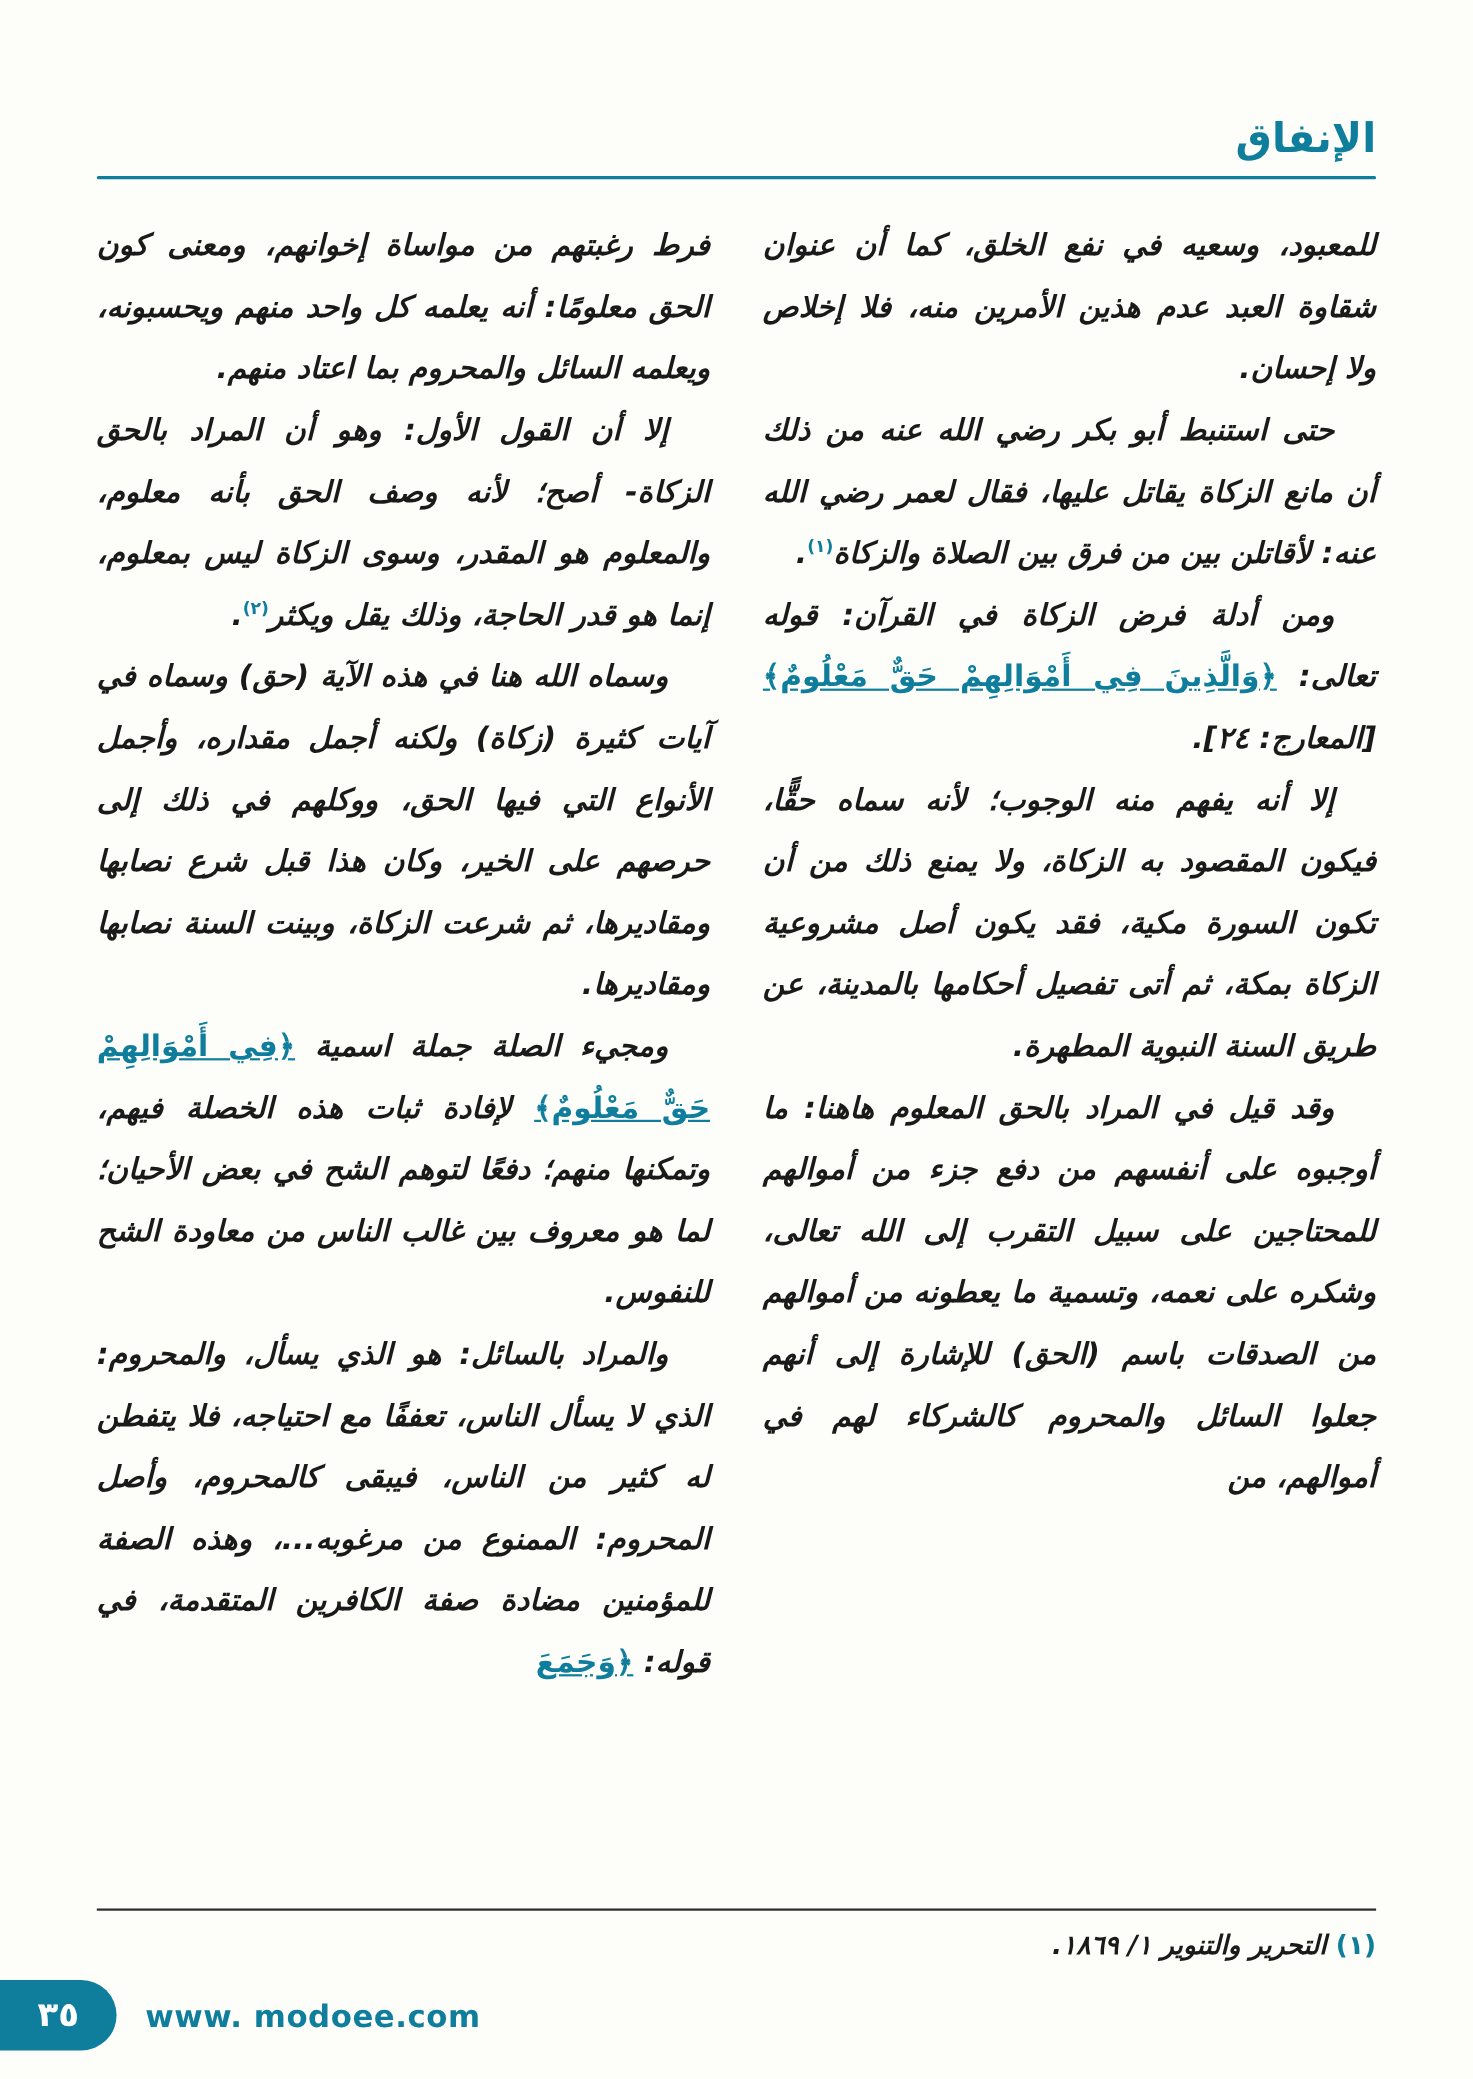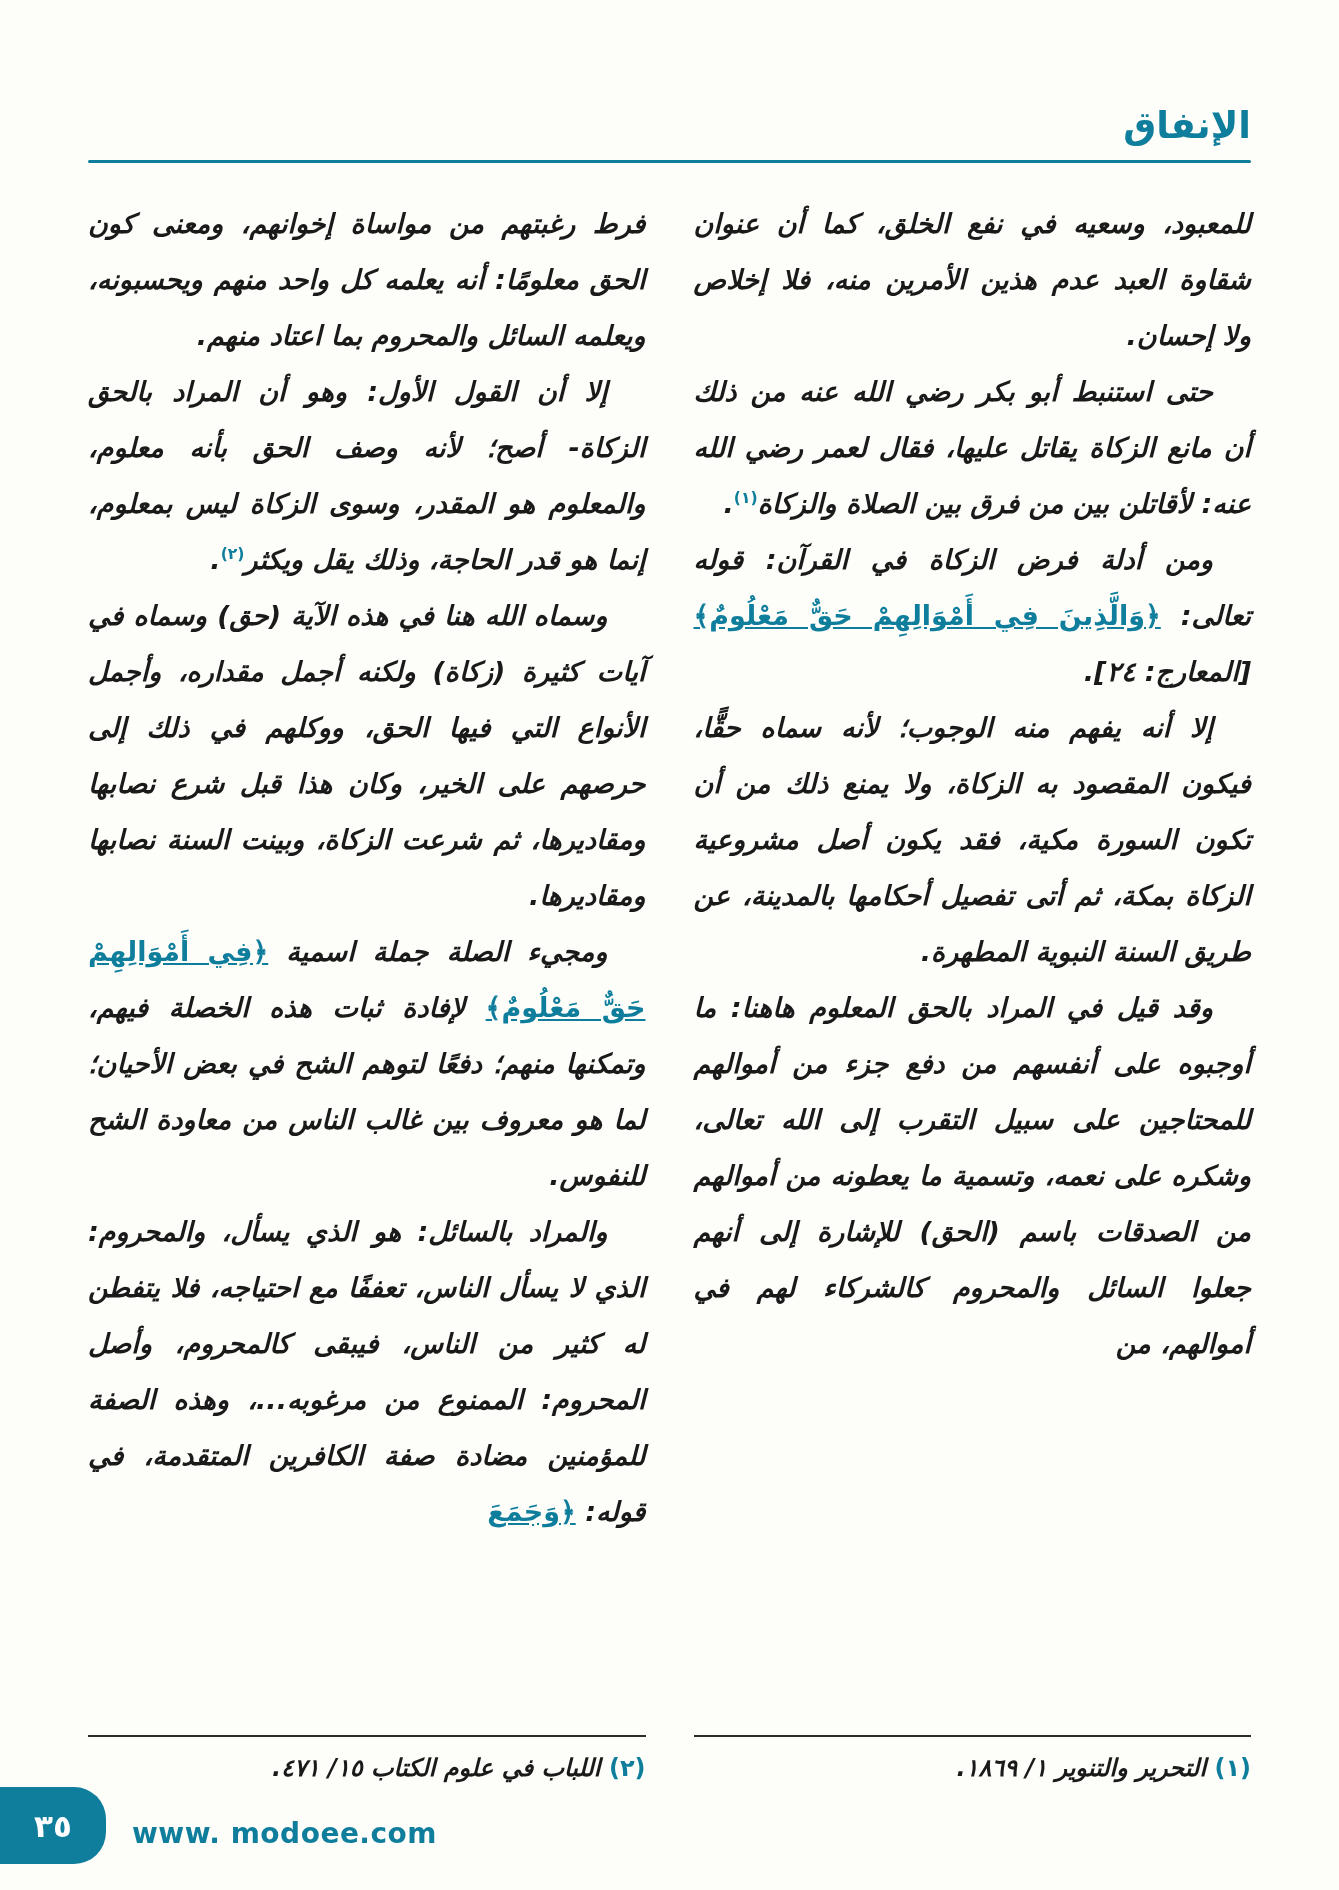--- a/index.html
+++ b/index.html
@@ -73,21 +73,21 @@
     font-weight:bold;
     text-align:right;
     line-height:1.6;
   }
   .footmark{color:var(--accent);}
   .page-pill{
     position:absolute;
     left:0;
     bottom:26px;
     width:106px;
-    height:77px;
+    height:64px;
     background:var(--accent);
     border-radius:0 32px 32px 0;
     display:flex;
     align-items:center;
     justify-content:center;
     color:#ffffff;
     font-size:31px;
     font-weight:bold;
   }
   .website{
@@ -124,21 +124,20 @@
         <p class="para"><span class="txt">فرط رغبتهم من مواساة إخوانهم، ومعنى كون الحق معلومًا: أنه يعلمه كل واحد منهم ويحسبونه، ويعلمه السائل والمحروم بما اعتاد منهم.</span></p>
         <p class="para indent"><span class="txt">إلا أن القول الأول: وهو أن المراد بالحق الزكاة- أصح؛ لأنه وصف الحق بأنه معلوم، والمعلوم هو المقدر، وسوى الزكاة ليس بمعلوم، إنما هو قدر الحاجة، وذلك يقل ويكثر</span><span class="footref">(٢)</span><span class="txt">.</span></p>
         <p class="para indent"><span class="txt">وسماه الله هنا في هذه الآية (حق) وسماه في آيات كثيرة (زكاة) ولكنه أجمل مقداره، وأجمل الأنواع التي فيها الحق، ووكلهم في ذلك إلى حرصهم على الخير، وكان هذا قبل شرع نصابها ومقاديرها، ثم شرعت الزكاة، وبينت السنة نصابها ومقاديرها.</span></p>
         <p class="para indent"><span class="txt">ومجيء الصلة جملة اسمية </span><span class="quran">﴿فِي أَمْوَالِهِمْ حَقٌّ مَعْلُومٌ﴾</span><span class="txt"> لإفادة ثبات هذه الخصلة فيهم، وتمكنها منهم؛ دفعًا لتوهم الشح في بعض الأحيان؛ لما هو معروف بين غالب الناس من معاودة الشح للنفوس.</span></p>
         <p class="para indent"><span class="txt">والمراد بالسائل: هو الذي يسأل، والمحروم: الذي لا يسأل الناس، تعففًا مع احتياجه، فلا يتفطن له كثير من الناس، فيبقى كالمحروم، وأصل المحروم: الممنوع من مرغوبه...، وهذه الصفة للمؤمنين مضادة صفة الكافرين المتقدمة، في قوله: </span><span class="quran">﴿وَجَمَعَ</span></p>
       </section>
   </main>
 
   <div class="footnotes">
     <div class="footnote-cell"><span class="footmark">(١) </span><span class="txt">التحرير والتنوير ١/ ١٨٦٩.</span></div>
-    <div class="footnote-cell"><span class="footmark">(٢) </span><span class="txt">اللباب في علوم الكتاب ١٥/ ٤٧١.</span></div>
   </div>
 
   <div class="page-pill">
     <span>٣٥</span>
   </div>
 
   <div class="website">www. modoee.com</div>
 
 </div>
 

